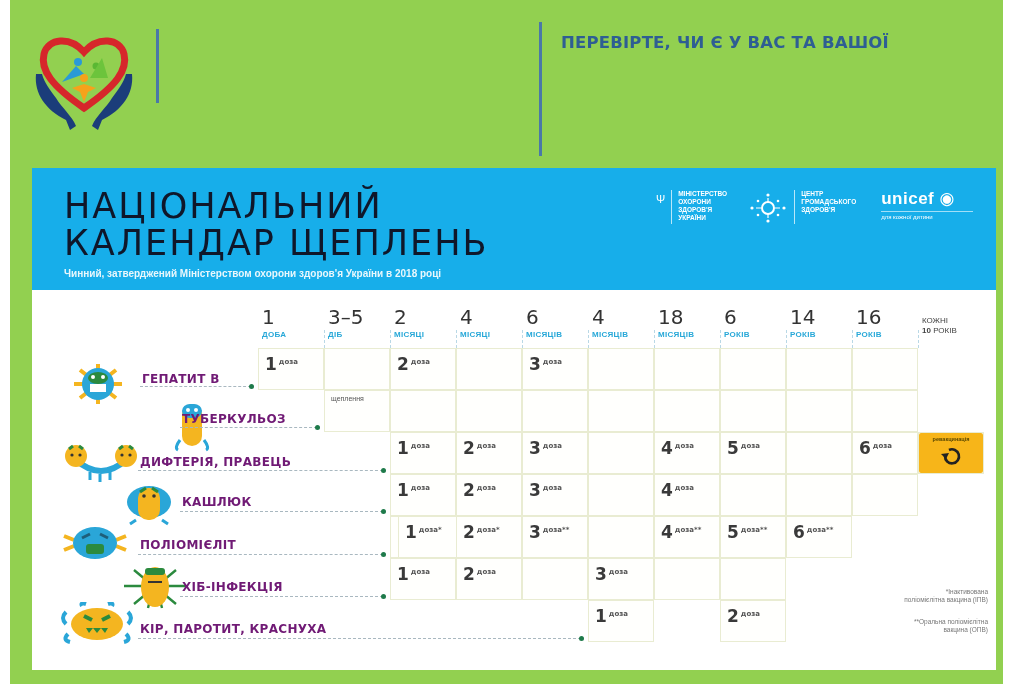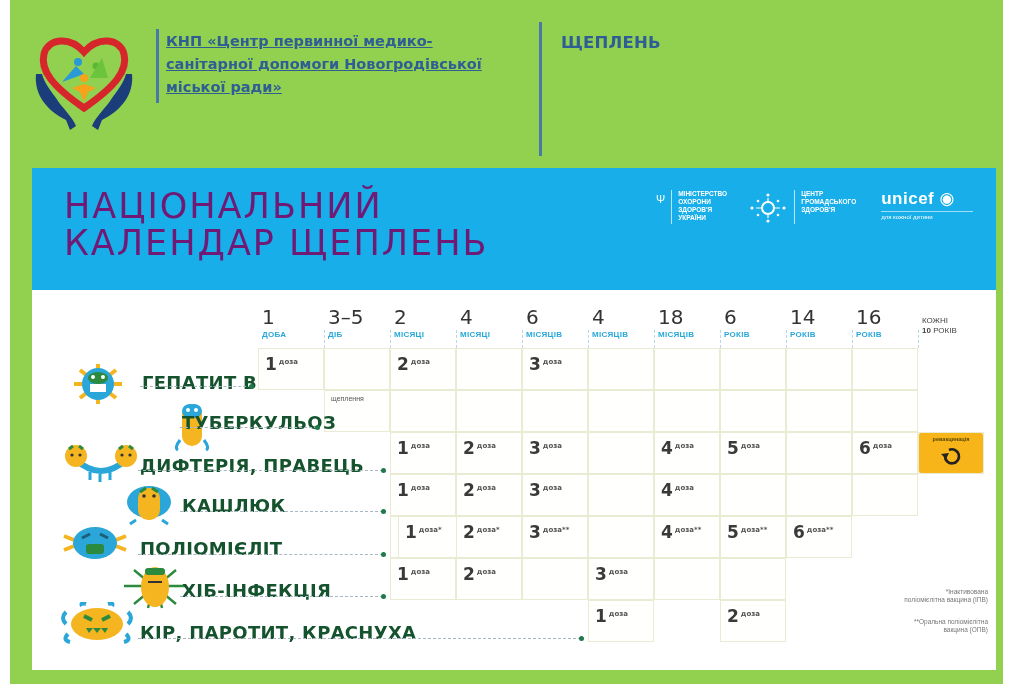--- a/index.html
+++ b/index.html
@@ -11,21 +11,21 @@
   .logo { position: absolute; left: 22px; top: 30px; width: 104px; height: 104px; }
   .org-divider { position: absolute; left: 146px; top: 29px; width: 3px; height: 74px; background: #4a78a8; }
   .org-text { position: absolute; left: 156px; top: 30px; width: 340px; font-family: "DejaVu Sans", sans-serif;
     font-weight: bold; font-size: 14.5px; line-height: 23px; color: #2e5e93; text-decoration: underline; }
   .check-divider { position: absolute; left: 529px; top: 22px; width: 3px; height: 134px; background: #4a78a8; }
   .check-text { position: absolute; left: 551px; top: 27px; width: 390px; font-family: "DejaVu Sans", sans-serif;
     font-weight: bold; font-size: 16.5px; line-height: 32px; color: #2e5e93; letter-spacing: 0.2px; }
 
   .card { position: absolute; left: 22px; top: 168px; width: 964px; height: 502px; background: #ffffff; overflow: hidden; }
   .card-header { position: absolute; left: 0; top: 0; width: 964px; height: 122px; background: #17aeea; }
-  .cal-title { position: absolute; left: 32px; top: 20px; color: #701a75; font-family: "DejaVu Sans", sans-serif;
+  .cal-title { position: absolute; left: 32px; top: 20px; color: #0f172a; font-family: "DejaVu Sans", sans-serif;
     font-size: 35px; line-height: 37px; letter-spacing: 2px; font-weight: normal; }
   .cal-sub { position: absolute; left: 32px; top: 100px; color: #ffffff; font-size: 10px; font-weight: bold; opacity: 0.9; }
 
   .partners { position: absolute; left: 624px; top: 22px; height: 40px; display: flex; align-items: flex-start; gap: 14px; color: #fff; }
   .p-moz { display: flex; gap: 6px; align-items: flex-start; }
   .p-moz .trident { font-size: 11px; line-height: 11px; margin-top: 4px; }
   .p-bar { width: 1px; height: 34px; background: rgba(255,255,255,0.7); }
   .p-small { font-size: 6.5px; line-height: 8px; font-weight: bold; text-transform: uppercase; width: 56px; }
   .p-cgz { display: flex; gap: 6px; align-items: flex-start; }
   .p-cgz svg { margin-top: 2px; }
@@ -43,21 +43,21 @@
   .col-sep { position: absolute; top: 40px; width: 1px; height: 18px; border-left: 1px dashed #b9d8e6; }
 
   .cell { position: absolute; width: 66px; height: 42px; border: 1px solid #e9ecd2; background: #fffffd; }
   .dose { position: absolute; left: 6px; top: 6px; font-family: "DejaVu Sans", sans-serif; font-weight: bold; font-size: 17px; color: #3a3a3a; line-height: 18px; }
   .dose sup { font-size: 7px; font-weight: bold; color: #555; vertical-align: top; position: relative; top: -2px; margin-left: 2px; }
   .cell-note { position: absolute; left: 6px; top: 4px; font-size: 7px; color: #555; }
   .revac { position: absolute; width: 64px; height: 40px; background: #f7b519; border-radius: 2px; }
   .revac .rt { position: absolute; left: 0; right: 0; top: 3px; text-align: center; font-size: 5.5px; color: #5a4800; font-weight: bold; }
   .revac svg { position: absolute; left: 20px; top: 13px; }
 
-  .disease { position: absolute; font-family: "DejaVu Sans", sans-serif; font-weight: bold; font-size: 18px; color: #14532d; letter-spacing: 0.3px; }
+  .disease { position: absolute; font-family: "DejaVu Sans", sans-serif; font-weight: bold; font-size: 12px; color: #701a75; letter-spacing: 0.3px; }
   .leader { position: absolute; height: 1px; border-top: 1px dashed #a9b8c0; }
   .dot { position: absolute; width: 5px; height: 5px; border-radius: 50%; background: #1e7a4a; }
   .germ { position: absolute; }
 
   .footnote { position: absolute; right: 8px; width: 84px; text-align: right; font-size: 6.5px; line-height: 8px; color: #777; }
 </style>
 </head>
 <body>
 
 <div class="page">
@@ -67,37 +67,33 @@
     <circle cx="46" cy="32" r="4" fill="#2a9ad6"></circle>
     <path d="M30 52 L44 36 L52 44 Z" fill="#2a9ad6"></path>
     <circle cx="64" cy="36" r="3.5" fill="#5ab833"></circle>
     <path d="M58 48 L70 28 L76 48 Z" fill="#6cc43c"></path>
     <circle cx="52" cy="48" r="4" fill="#f6a21b"></circle>
     <path d="M40 58 L52 54 L64 58 L56 62 L52 72 L48 62 Z" fill="#f6a21b"></path>
     <path d="M4 44 C2 64 14 80 34 90 L38 100 L44 96 C40 86 30 78 24 68 C18 60 12 52 10 44 Z" fill="#1b3d7a"></path>
     <path d="M100 44 C102 64 90 80 70 90 L66 100 L60 96 C64 86 74 78 80 68 C86 60 92 52 94 44 Z" fill="#1b3d7a"></path>
   </svg>
   <div class="org-divider"></div>
-  <div class="org-text">
-    <div>КНП «Центр первинної медико-</div>
-    <div>санітарної допомоги Новогродівської</div>
-    <div>міської ради»</div>
-  </div>
 
   <div class="check-divider"></div>
   <div class="check-text">
-    <div>ЩЕПЛЕНЬ</div>
+    <div>ПЕРЕВІРТЕ, ЧИ Є У ВАС ТА ВАШОЇ</div>
   </div>
 
   <div class="card">
     <div class="card-header">
       <div class="cal-title">
         <div>НАЦІОНАЛЬНИЙ</div>
         <div>КАЛЕНДАР ЩЕПЛЕНЬ</div>
       </div>
+      <div class="cal-sub">Чинний, затверджений Міністерством охорони здоров'я України в 2018 році</div>
 
       <div class="partners">
         <div class="p-moz">
           <span class="trident">Ψ</span>
           <div class="p-bar"></div>
           <div class="p-small">МІНІСТЕРСТВО ОХОРОНИ ЗДОРОВ'Я УКРАЇНИ</div>
         </div>
         <div class="p-cgz">
           <svg width="40" height="32" viewBox="0 0 40 32">
             <circle cx="20" cy="16" r="6" fill="none" stroke="#fff" stroke-width="2"></circle>

